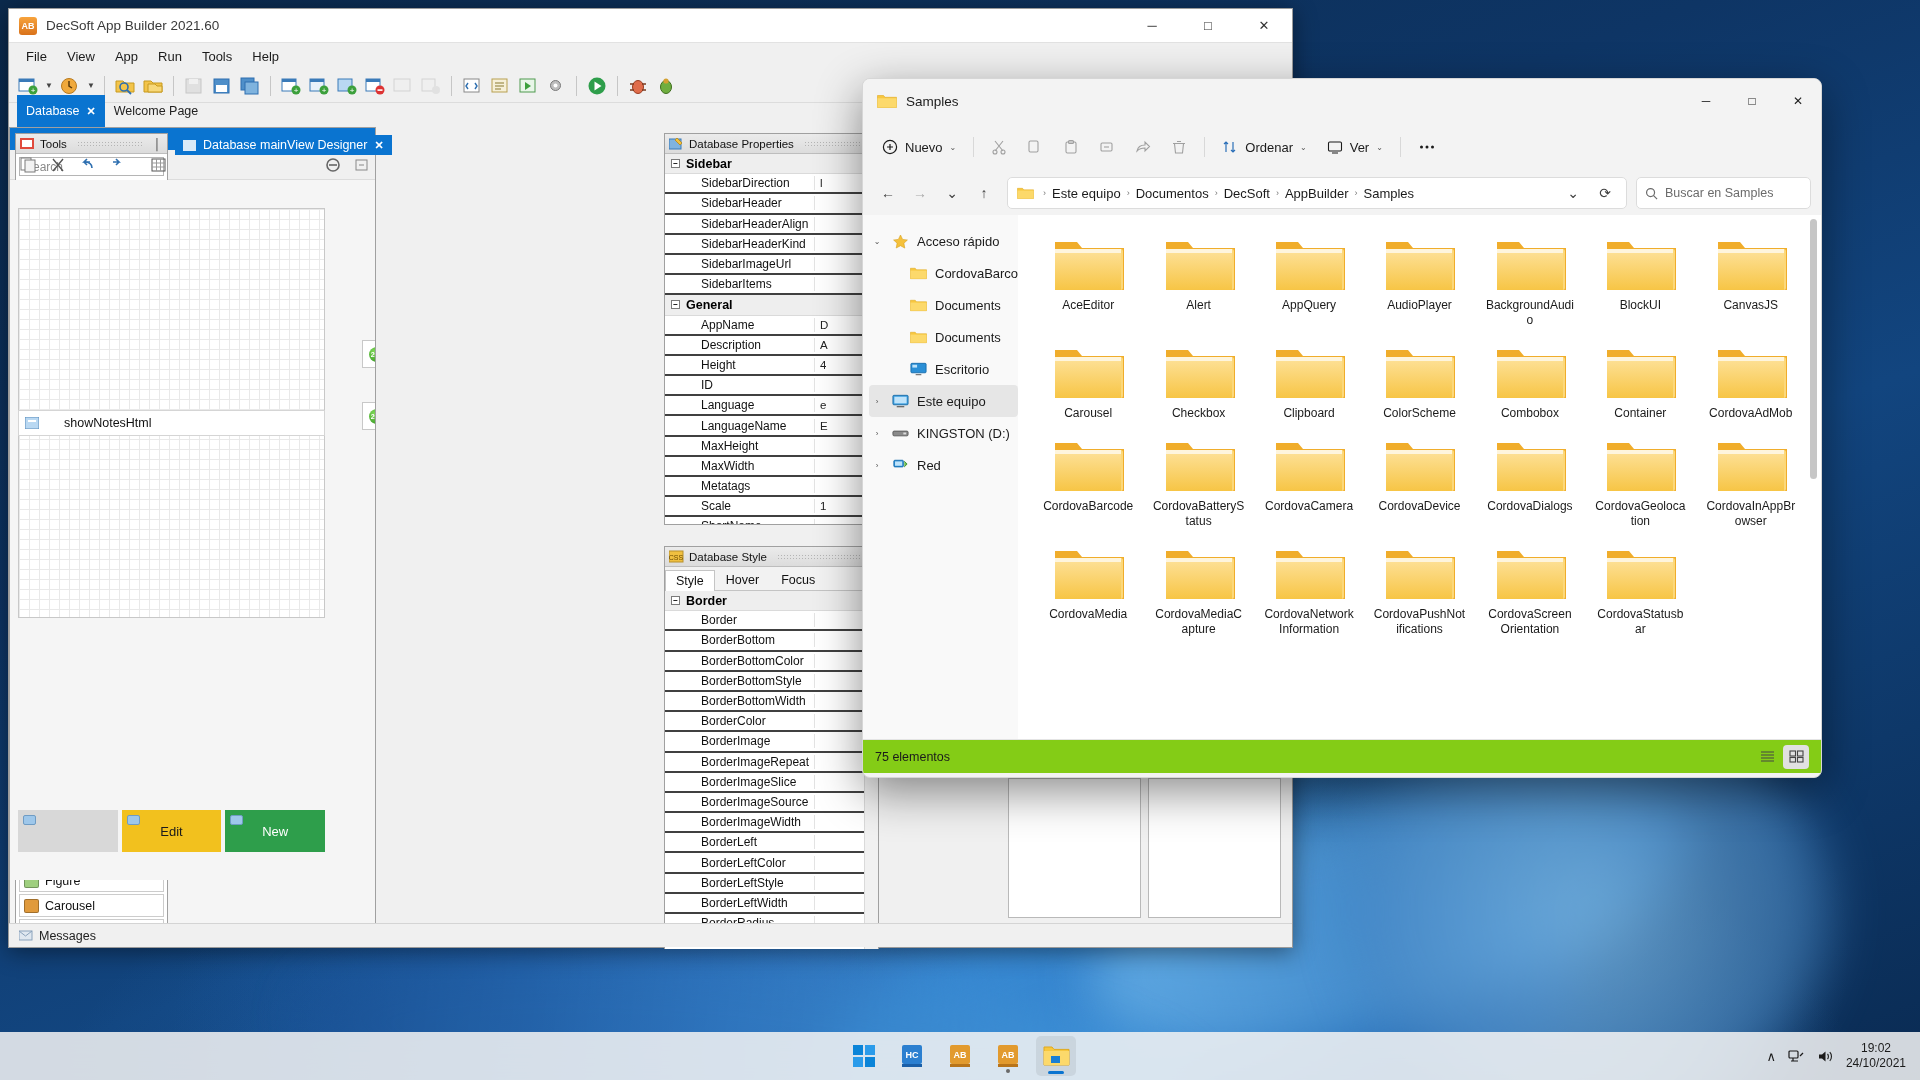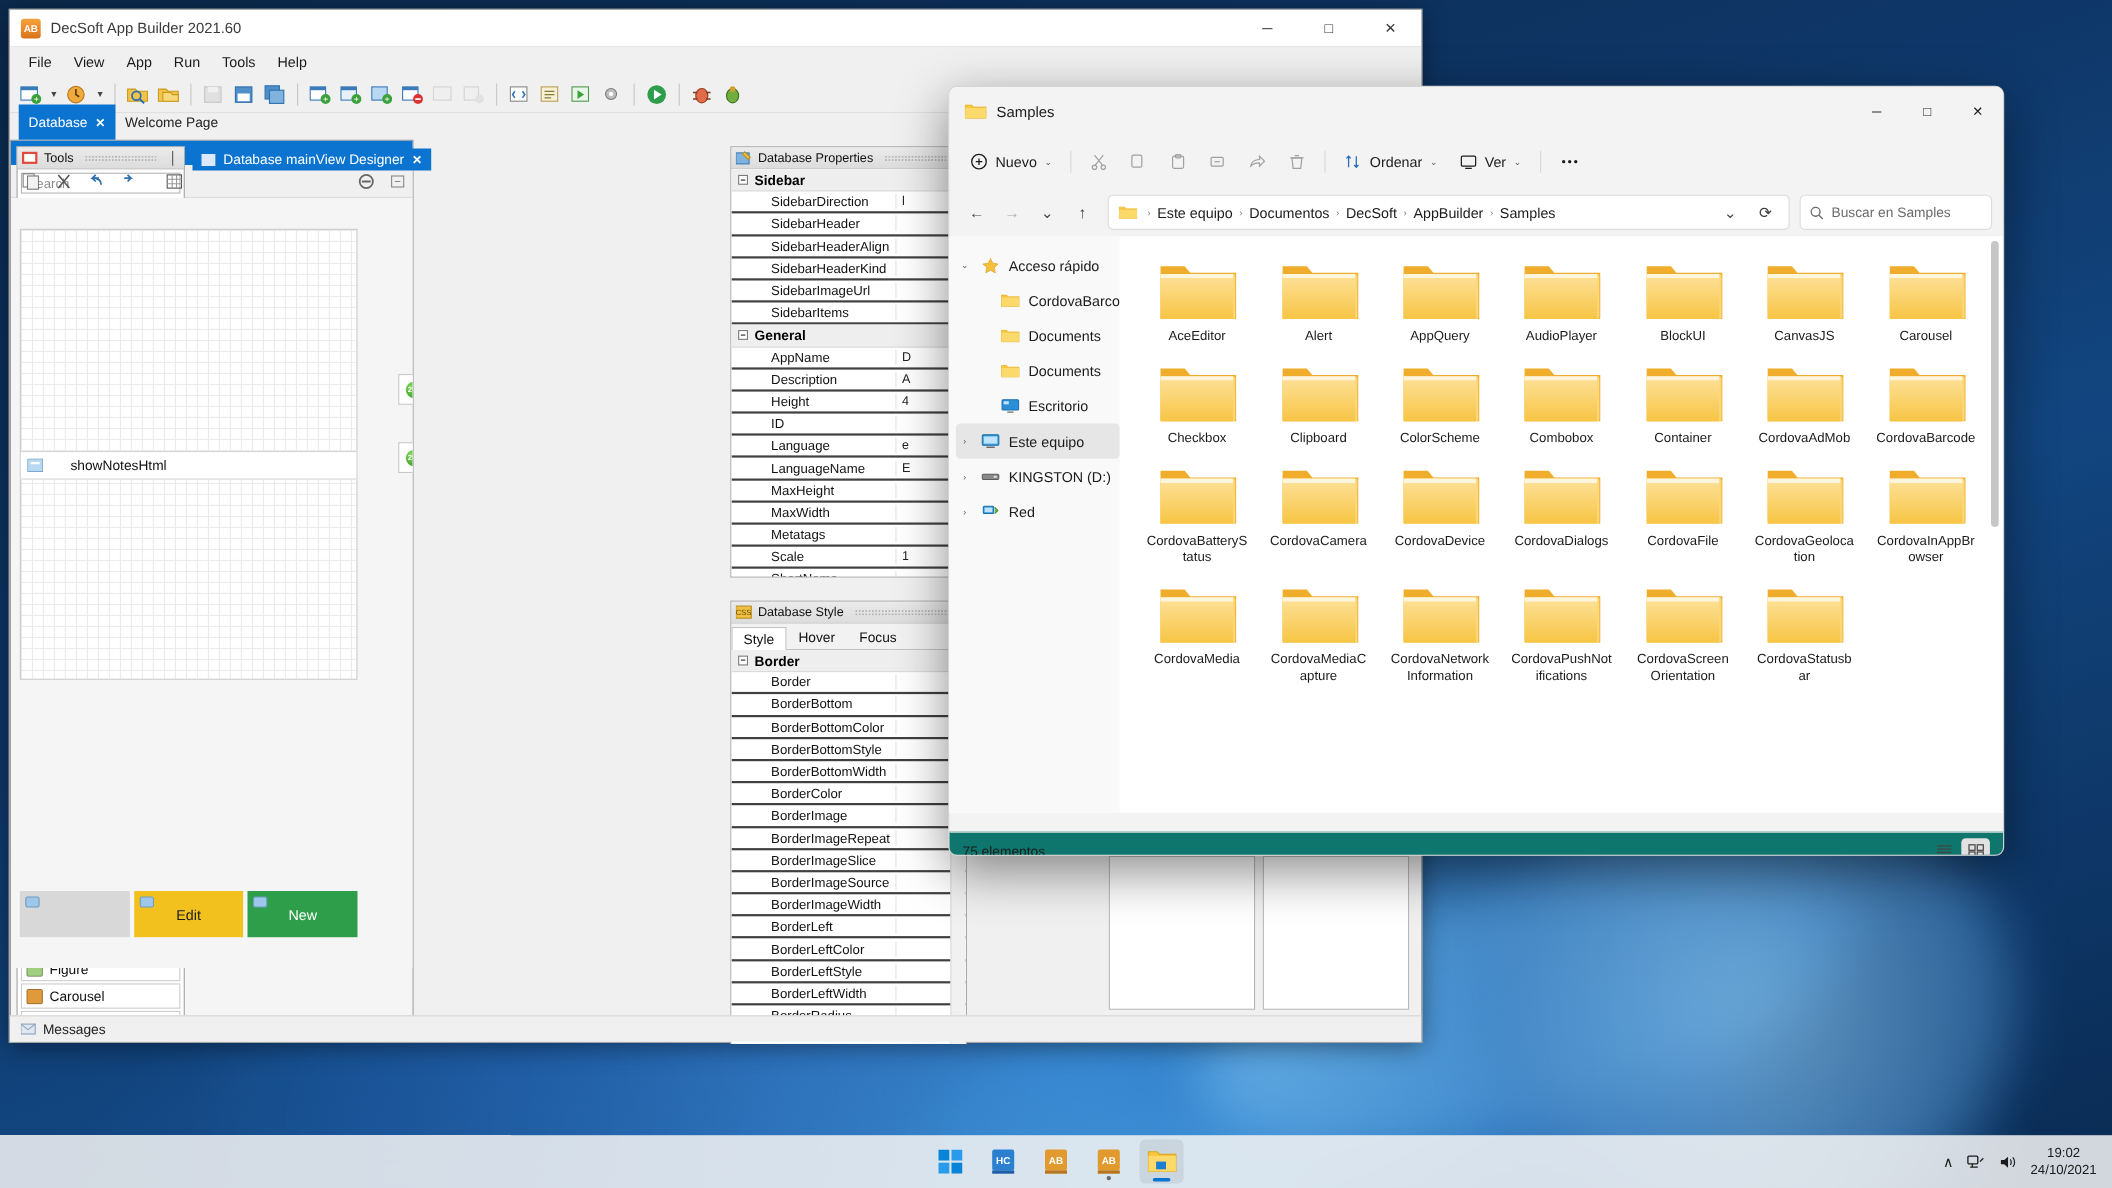--- a/index.html
+++ b/index.html
@@ -145,21 +145,21 @@
   .ntog{width:16px;text-align:center;font-size:8px;color:#555;flex:0 0 16px;}
   .nico{width:18px;height:15px;flex:0 0 18px;}
   .ex-content{flex:1;position:relative;overflow:hidden;background:#fff;}
   .grid{display:grid;grid-template-columns:repeat(7,1fr);padding:14px 16px 0 16px;column-gap:2px;row-gap:6px;}
   .gitem{display:flex;flex-direction:column;align-items:center;padding:6px 2px 3px 2px;border-radius:4px;}
   .gfolder{width:72px;height:58px;margin-bottom:5px;}
   .glabel{font-size:12px;color:#1b1b1b;text-align:center;line-height:15px;max-width:92px;word-break:break-word;}
   .ex-vscroll{position:absolute;right:2px;top:4px;width:11px;height:510px;}
   .ex-vscroll .t{position:absolute;left:2px;top:0;width:7px;height:260px;background:#c6c6c6;border-radius:4px;}
 
-  .ex-status{height:34px;display:flex;align-items:center;padding:0 12px;background:#0f766e;border-top:1px solid #e4e4e4;margin-top:17px;}
+  .ex-status{height:34px;display:flex;align-items:center;padding:0 12px;background:#84cc16;border-top:1px solid #e4e4e4;}
   .ex-count{font-size:12.5px;color:#1b1b1b;}
   .ex-viewtoggle{margin-left:auto;display:flex;gap:3px;}
   .vbtn{width:26px;height:24px;border-radius:4px;display:flex;align-items:center;justify-content:center;}
   .vbtn.active{background:#e1e1e1;}
 
   
   .peekwin{position:absolute;background:#fff;border:1px solid #b9b9b9;}
 
   
   #taskbar{position:absolute;left:0;bottom:0;width:100%;height:48px;background:rgba(243,243,243,.86);
@@ -1076,20 +1076,35 @@
                 <path d="M3 14h66a2 2 0 0 1 2 2v37a2 2 0 0 1-2 2H5a2 2 0 0 1-2-2z" fill="#fcd87a"></path>
                 <path d="M3 14h66v4H3z" fill="#ffffff" opacity=".75"></path>
                 <path d="M3 18h66v37H3z" fill="url(#fgrad)"></path>
                 <defs>
                   <linearGradient id="fgrad" x1="0" y1="0" x2="0" y2="1">
                     <stop offset="0" stop-color="#fddf92"></stop>
                     <stop offset="1" stop-color="#f7c545"></stop>
                   </linearGradient>
                 </defs>
               </svg></span>
+            <span class="glabel">BackgroundAudio</span>
+          </div>
+          <div class="gitem">
+            <span class="gfolder" style="display: block;"><svg viewBox="0 0 72 58" width="72" height="58">
+                <path d="M3 7h22l5 6h42v42H3z" fill="#f0ad2b"></path>
+                <path d="M3 14h66a2 2 0 0 1 2 2v37a2 2 0 0 1-2 2H5a2 2 0 0 1-2-2z" fill="#fcd87a"></path>
+                <path d="M3 14h66v4H3z" fill="#ffffff" opacity=".75"></path>
+                <path d="M3 18h66v37H3z" fill="url(#fgrad)"></path>
+                <defs>
+                  <linearGradient id="fgrad" x1="0" y1="0" x2="0" y2="1">
+                    <stop offset="0" stop-color="#fddf92"></stop>
+                    <stop offset="1" stop-color="#f7c545"></stop>
+                  </linearGradient>
+                </defs>
+              </svg></span>
             <span class="glabel">BlockUI</span>
           </div>
           <div class="gitem">
             <span class="gfolder" style="display: block;"><svg viewBox="0 0 72 58" width="72" height="58">
                 <path d="M3 7h22l5 6h42v42H3z" fill="#f0ad2b"></path>
                 <path d="M3 14h66a2 2 0 0 1 2 2v37a2 2 0 0 1-2 2H5a2 2 0 0 1-2-2z" fill="#fcd87a"></path>
                 <path d="M3 14h66v4H3z" fill="#ffffff" opacity=".75"></path>
                 <path d="M3 18h66v37H3z" fill="url(#fgrad)"></path>
                 <defs>
                   <linearGradient id="fgrad" x1="0" y1="0" x2="0" y2="1">
@@ -1272,35 +1287,20 @@
                 <path d="M3 14h66v4H3z" fill="#ffffff" opacity=".75"></path>
                 <path d="M3 18h66v37H3z" fill="url(#fgrad)"></path>
                 <defs>
                   <linearGradient id="fgrad" x1="0" y1="0" x2="0" y2="1">
                     <stop offset="0" stop-color="#fddf92"></stop>
                     <stop offset="1" stop-color="#f7c545"></stop>
                   </linearGradient>
                 </defs>
               </svg></span>
             <span class="glabel">CordovaDialogs</span>
-          </div>
-          <div class="gitem">
-            <span class="gfolder" style="display: block;"><svg viewBox="0 0 72 58" width="72" height="58">
-                <path d="M3 7h22l5 6h42v42H3z" fill="#f0ad2b"></path>
-                <path d="M3 14h66a2 2 0 0 1 2 2v37a2 2 0 0 1-2 2H5a2 2 0 0 1-2-2z" fill="#fcd87a"></path>
-                <path d="M3 14h66v4H3z" fill="#ffffff" opacity=".75"></path>
-                <path d="M3 18h66v37H3z" fill="url(#fgrad)"></path>
-                <defs>
-                  <linearGradient id="fgrad" x1="0" y1="0" x2="0" y2="1">
-                    <stop offset="0" stop-color="#fddf92"></stop>
-                    <stop offset="1" stop-color="#f7c545"></stop>
-                  </linearGradient>
-                </defs>
-              </svg></span>
-            <span class="glabel">CordovaFile</span>
           </div>
           <div class="gitem">
             <span class="gfolder" style="display: block;"><svg viewBox="0 0 72 58" width="72" height="58">
                 <path d="M3 7h22l5 6h42v42H3z" fill="#f0ad2b"></path>
                 <path d="M3 14h66a2 2 0 0 1 2 2v37a2 2 0 0 1-2 2H5a2 2 0 0 1-2-2z" fill="#fcd87a"></path>
                 <path d="M3 14h66v4H3z" fill="#ffffff" opacity=".75"></path>
                 <path d="M3 18h66v37H3z" fill="url(#fgrad)"></path>
                 <defs>
                   <linearGradient id="fgrad" x1="0" y1="0" x2="0" y2="1">
                     <stop offset="0" stop-color="#fddf92"></stop>

